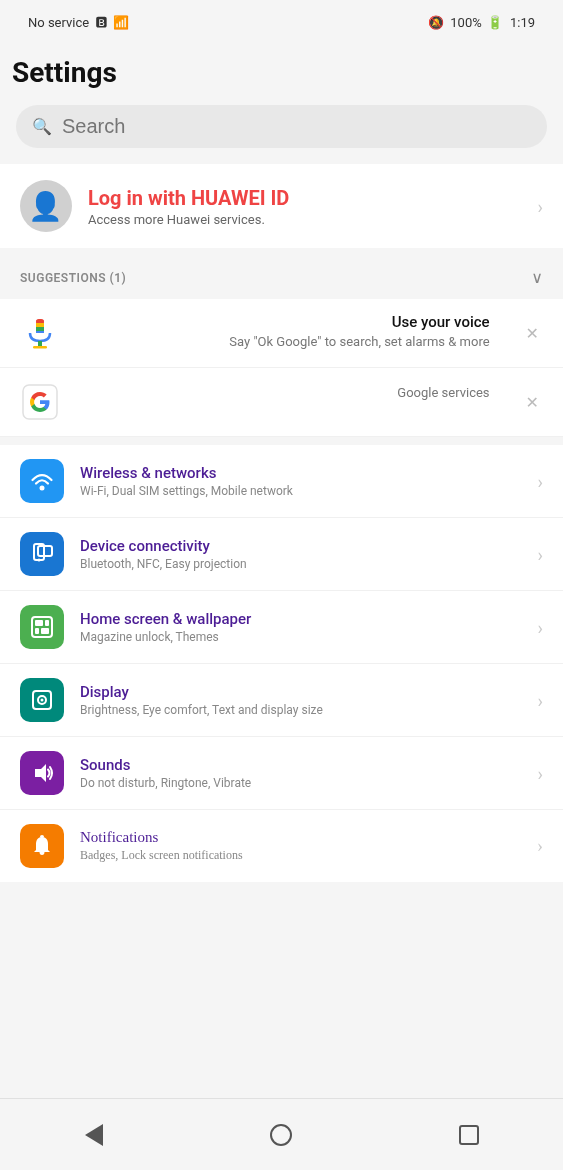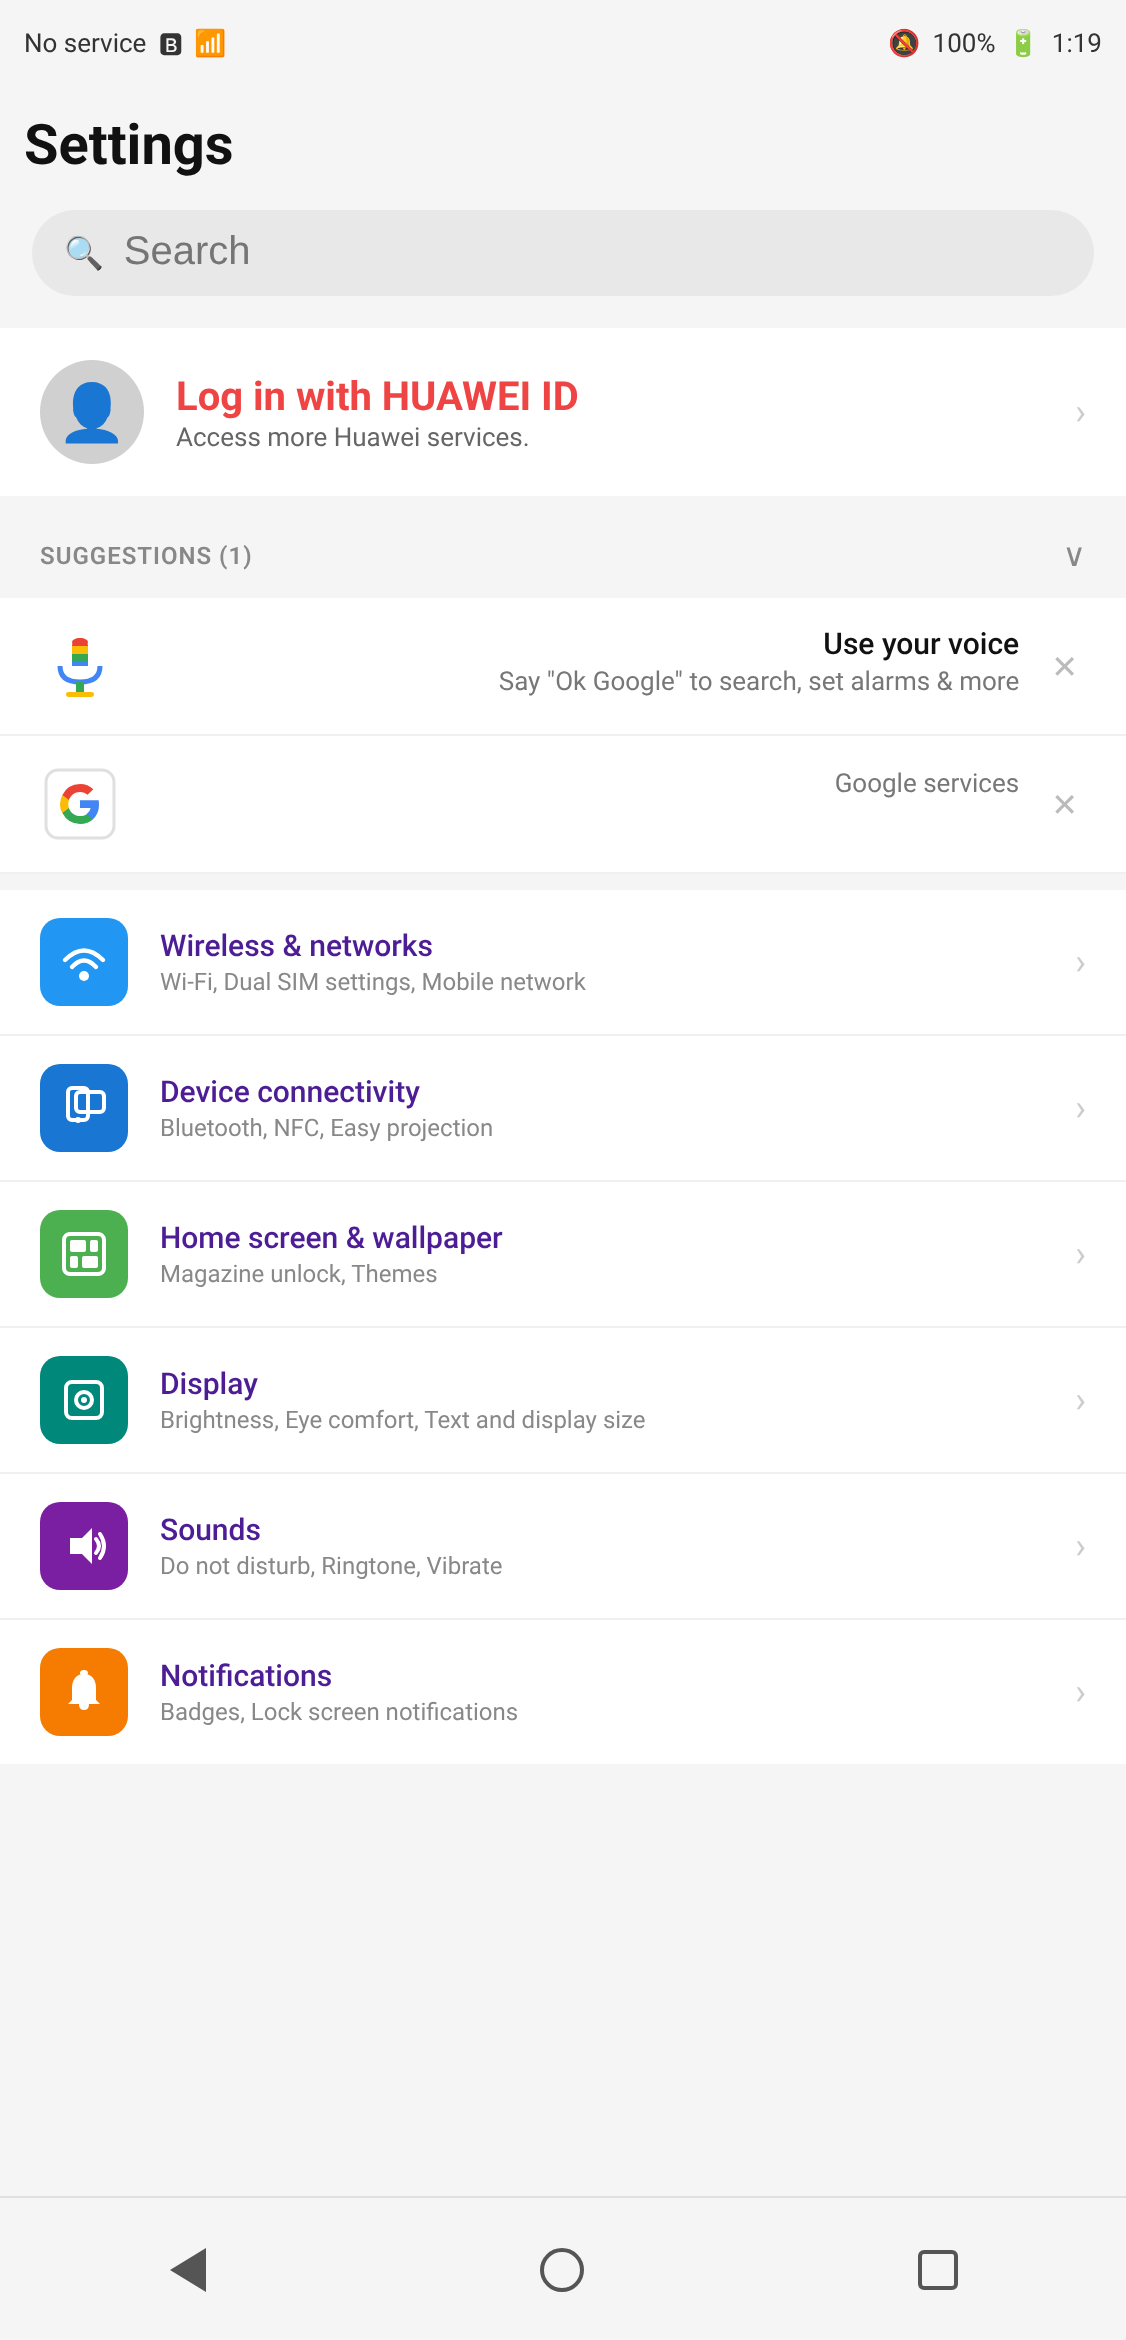--- a/index.html
+++ b/index.html
@@ -10,21 +10,21 @@
       font-family: 'Roboto', Arial, sans-serif;
       overflow: hidden;
       position: relative;
     }
 
     
     .status-bar {
       display: flex;
       justify-content: space-between;
       align-items: center;
-      padding: 8px 12px;
+      padding: 8px 28px;
       background: #f5f5f5;
       height: 44px;
     }
     .status-left {
       display: flex;
       align-items: center;
       gap: 6px;
       font-size: 13px;
       color: #333;
     }
@@ -136,21 +136,21 @@
     .suggestions-collapse {
       color: #888;
       font-size: 16px;
     }
 
     
     .suggestion-item {
       display: flex;
       align-items: flex-start;
       padding: 14px 20px;
-      gap: 12px;
+      gap: 32px;
       border-bottom: 1px solid #f0f0f0;
       background: #fff;
       position: relative;
     }
     .suggestion-icon-wrap {
       width: 40px;
       height: 40px;
       display: flex;
       align-items: center;
       justify-content: center;
@@ -187,20 +187,21 @@
       display: flex;
       align-items: center;
       padding: 14px 20px;
       gap: 16px;
       border-bottom: 1px solid #f0f0f0;
       background: #fff;
       cursor: pointer;
     }
     .settings-item:last-child {
       border-bottom: none;
+      font-family: Liberation Serif, serif;
     }
     .settings-icon-box {
       width: 44px;
       height: 44px;
       border-radius: 10px;
       display: flex;
       align-items: center;
       justify-content: center;
       flex-shrink: 0;
       font-size: 22px;

